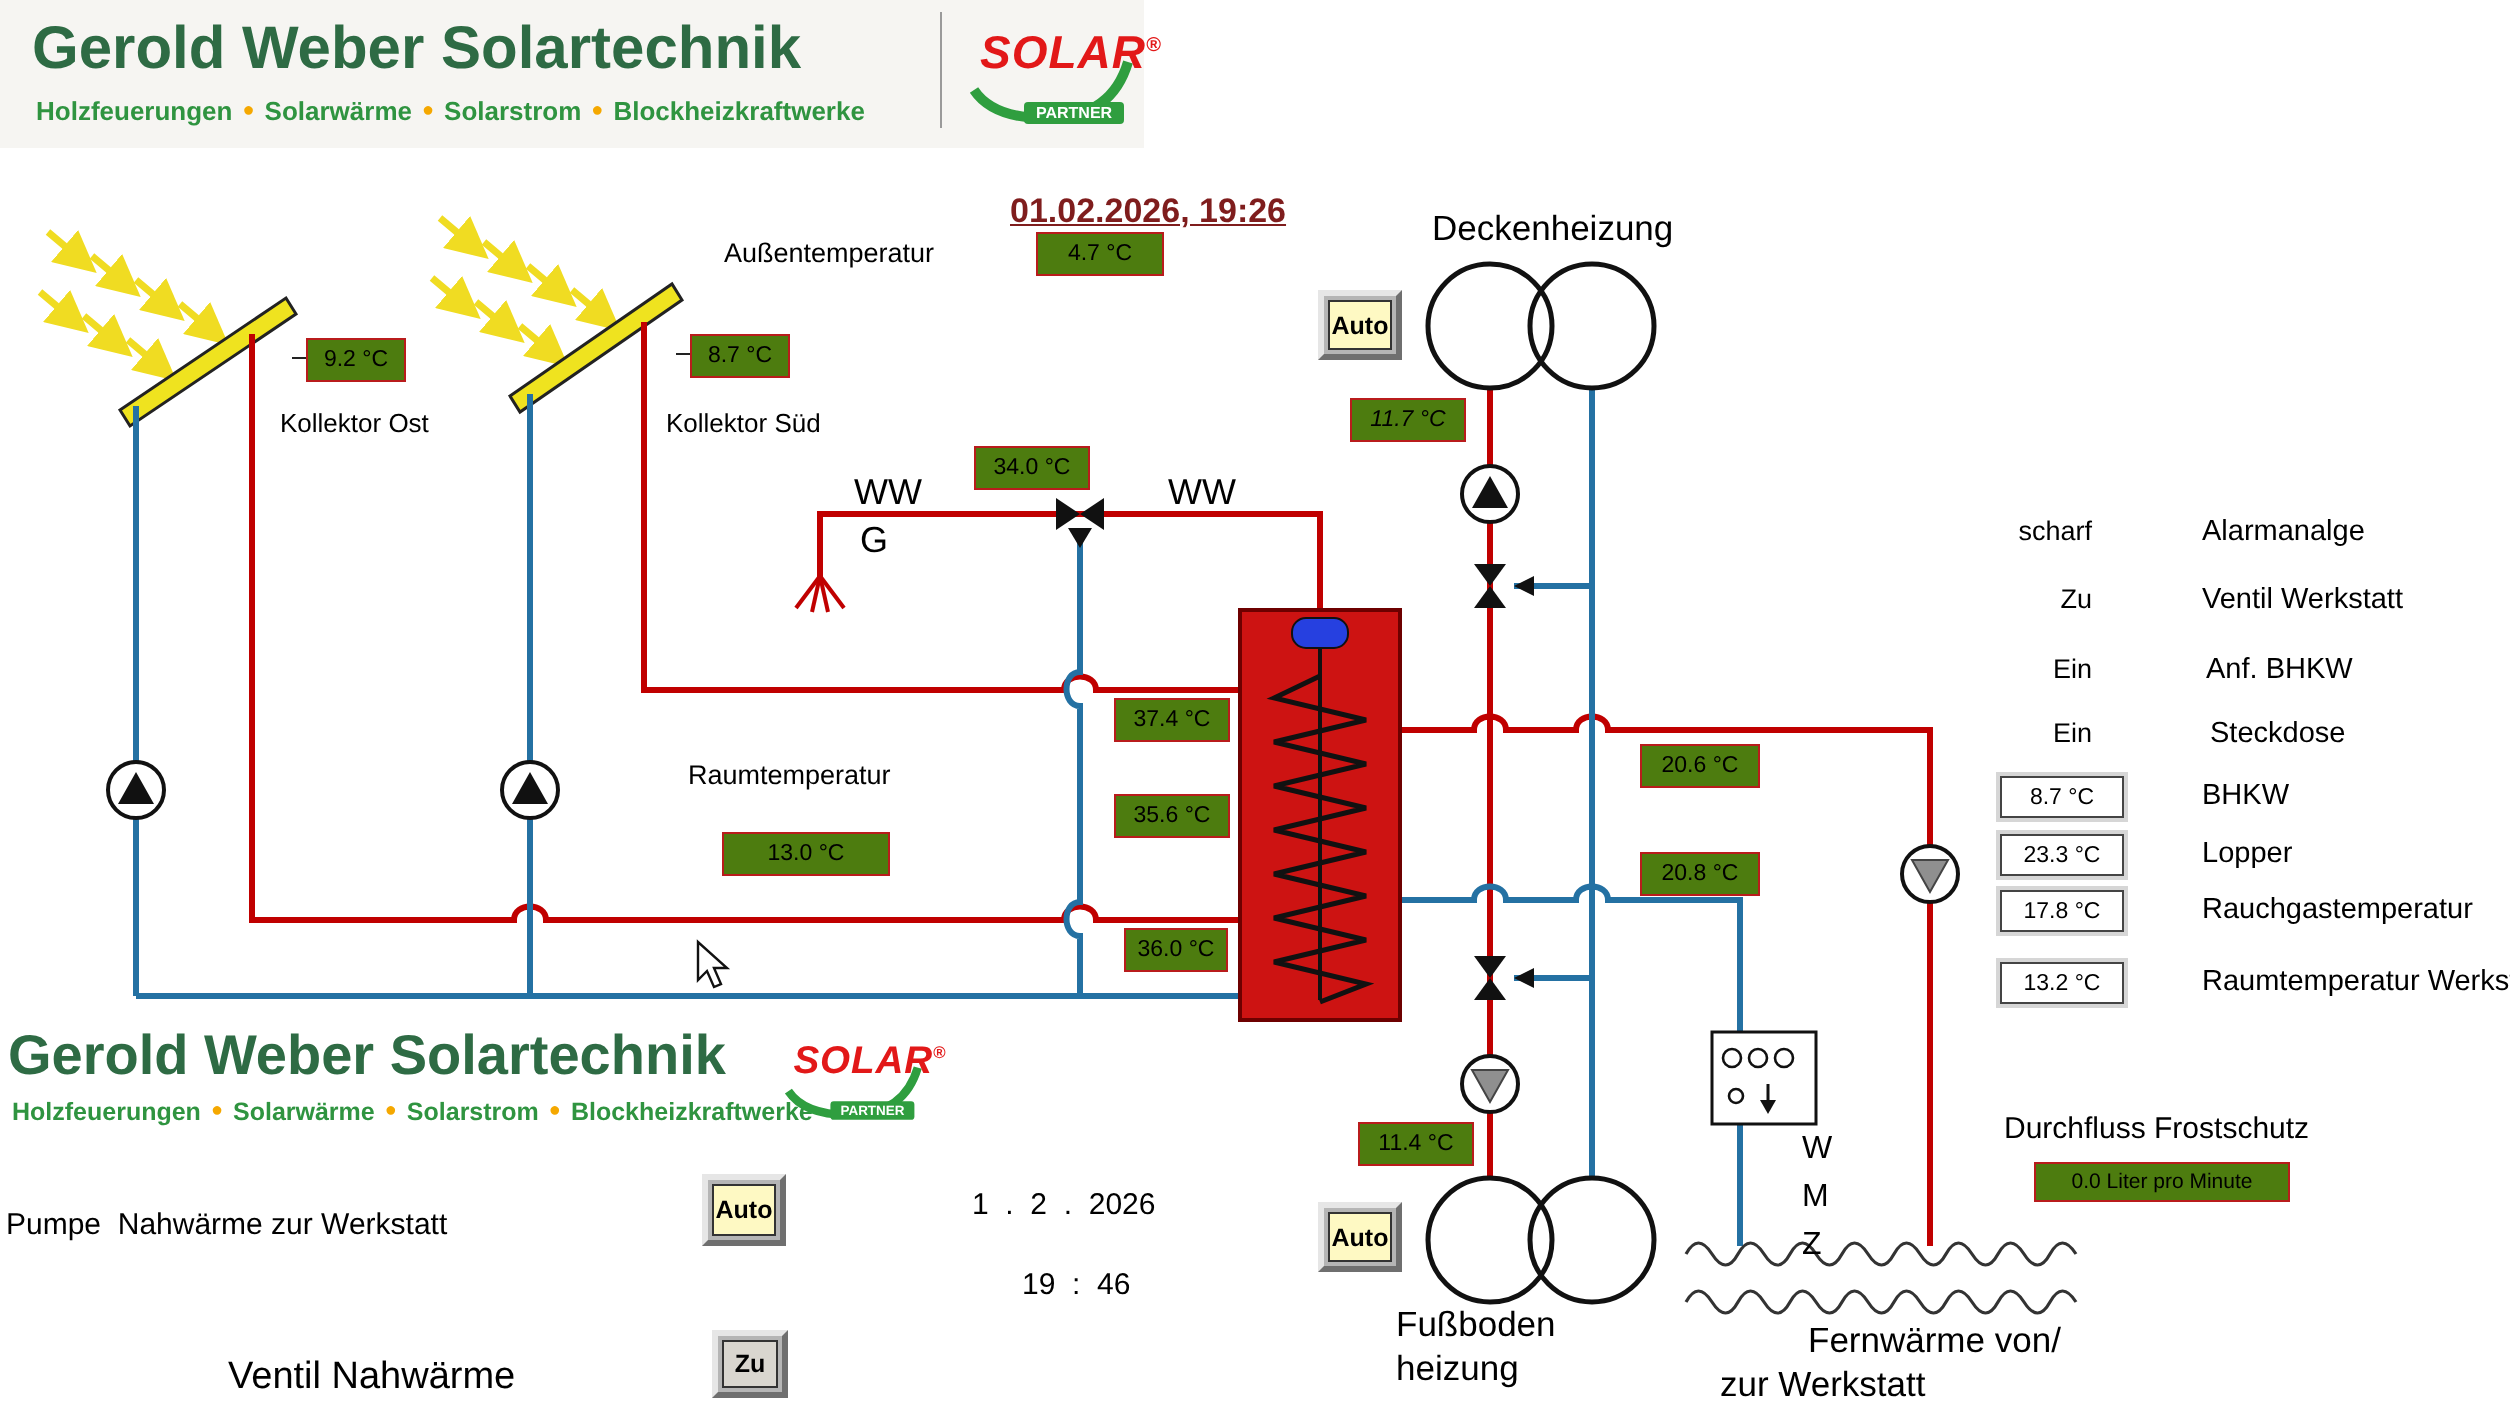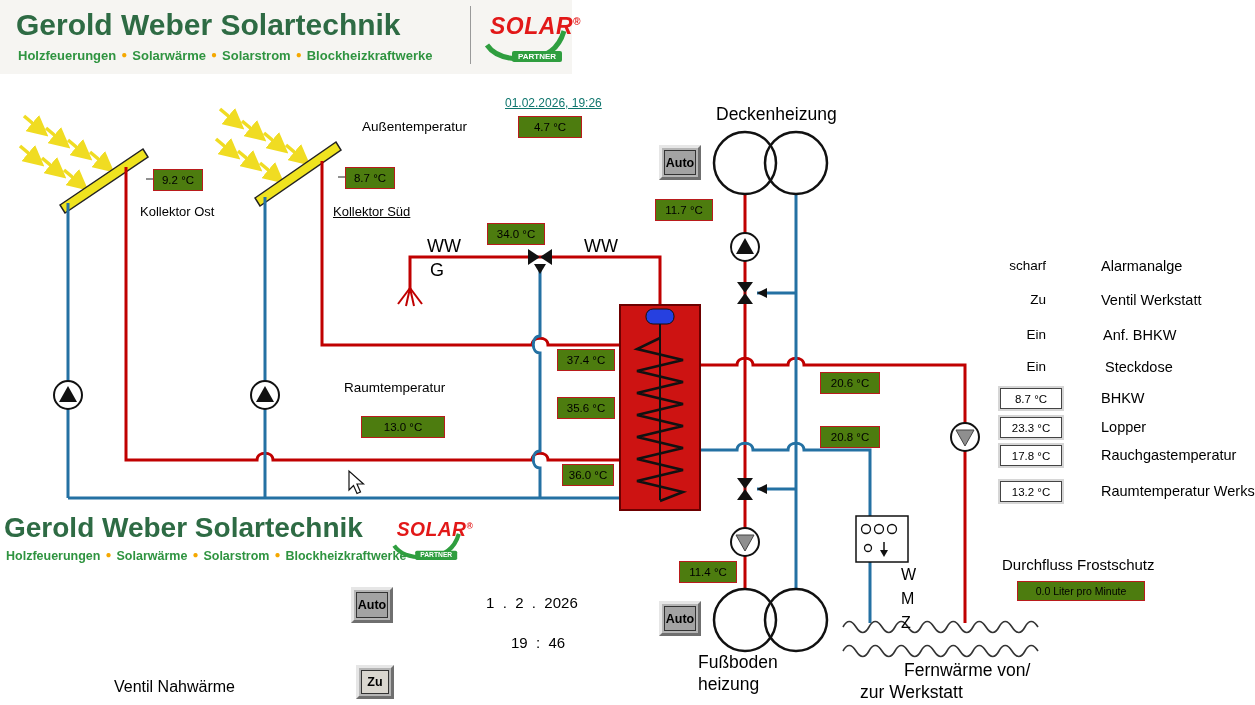--- a/index.html
+++ b/index.html
@@ -8,27 +8,27 @@
   .abs{position:absolute;}
   .lbl{position:absolute;white-space:pre;}
   .vbox{position:absolute;background:#4d7c0f;border:1px solid #b91c1c;height:20px;
         display:flex;align-items:center;justify-content:center;font-size:11.5px;white-space:nowrap;}
   .vbox2{position:absolute;background:#fff;border:1px solid #444;height:19px;box-shadow:0 0 0 2px #d6d6d6;
         display:flex;align-items:center;justify-content:center;font-size:11.5px;white-space:nowrap;}
   .btn3d{position:absolute;border:3px solid;border-color:#e6e6e6 #6f6f6f #6f6f6f #e6e6e6;
         background:#b5b5b5;padding:2px;box-sizing:border-box;cursor:pointer;}
   .btn-face{width:100%;height:100%;display:flex;align-items:center;justify-content:center;
         font-weight:bold;font-size:12.5px;border:1px solid #333;box-sizing:border-box;}
-  .face-green{background:#a3a3a3;}
+  .face-green{background:#fef9c3;}
   .face-gray{background:#d9d6cf;}
   .brand-title{position:absolute;font-weight:bold;font-size:30px;color:#2e6b44;letter-spacing:0;white-space:nowrap;}
   .brand-title.small{font-size:28px;}
   .tagline{position:absolute;font-size:13px;font-weight:bold;color:#2f9440;white-space:nowrap;}
   .tagline .dot{color:#f5a800;font-size:10px;padding:0 5px;vertical-align:2px;}
-  .datetime{position:absolute;color:#0f766e;font-weight:normal;font-size:12px;text-decoration:underline;white-space:nowrap;}
+  .datetime{position:absolute;color:#7f1d1d;font-weight:bold;font-size:17px;text-decoration:underline;white-space:nowrap;}
   .solar-logo{position:absolute;width:86px;height:64px;}
   .solar-logo .solar-word{position:absolute;left:8px;top:8px;color:#e21818;font-weight:bold;
         font-style:italic;font-size:23px;letter-spacing:.5px;white-space:nowrap;}
   .solar-logo .solar-word sup{font-size:10px;}
   .solar-logo .partner-pill{position:absolute;left:30px;top:46px;background:#2f9e3f;color:#fff;
         font-size:8px;font-weight:bold;padding:1px 6px;border-radius:2px;}
   .big{font-size:17.5px;}
   .stateval{position:absolute;font-size:13.5px;width:48px;text-align:right;white-space:nowrap;}
   .statelbl{position:absolute;font-size:14.5px;white-space:nowrap;}
 </style>
@@ -182,32 +182,32 @@
   </div>
 
   <div class="datetime" style="left:505px;top:96px;">01.02.2026, 19:26</div>
 
   <div class="lbl" style="left:362px;top:119px;font-size:13.5px;">Außentemperatur</div>
   <div class="vbox" style="left:518px;top:116px;width:62px;">4.7 °C</div>
 
   <div class="vbox" style="left:153px;top:169px;width:48px;">9.2 °C</div>
   <div class="lbl" style="left:140px;top:204px;font-size:13px;text-align:right;">Kollektor Ost</div>
   <div class="vbox" style="left:345px;top:167px;width:48px;">8.7 °C</div>
-  <div class="lbl" style="left:333px;top:204px;font-size:13px;text-decoration:underline;">Kollektor Süd</div>
+  <div class="lbl" style="left:333px;top:204px;font-size:13px;">Kollektor Süd</div>
 
   <div class="lbl" style="left:427px;top:236px;font-size:18px;">WW</div>
   <div class="lbl" style="left:430px;top:260px;font-size:18px;">G</div>
   <div class="lbl" style="left:584px;top:236px;font-size:18px;">WW</div>
   <div class="vbox" style="left:487px;top:223px;width:56px;">34.0 °C</div>
 
   <div class="lbl big" style="left:716px;top:104px;">Deckenheizung</div>
   <div class="btn3d" style="left:659px;top:145px;width:42px;height:35px;">
     <div class="btn-face face-green">Auto</div>
   </div>
-  <div class="vbox" style="left:655px;top:199px;width:56px;">11.7 °C</div>
+  <div class="vbox" style="left:675px;top:199px;width:56px;font-style:italic;">11.7 °C</div>
 
   <div class="vbox" style="left:557px;top:349px;width:56px;">37.4 °C</div>
   <div class="vbox" style="left:557px;top:397px;width:56px;">35.6 °C</div>
   <div class="vbox" style="left:562px;top:464px;width:50px;">36.0 °C</div>
 
   <div class="lbl" style="left:344px;top:380px;font-size:13.5px;">Raumtemperatur</div>
   <div class="vbox" style="left:361px;top:416px;width:82px;">13.0 °C</div>
 
   <div class="vbox" style="left:820px;top:372px;width:58px;">20.6 °C</div>
   <div class="vbox" style="left:820px;top:426px;width:58px;">20.8 °C</div>
@@ -252,25 +252,26 @@
     <span>Holzfeuerungen</span><span class="dot">●</span><span>Solarwärme</span><span class="dot">●</span><span>Solarstrom</span><span class="dot">●</span><span>Blockheizkraftwerke</span>
   </div>
   <div class="solar-logo" style="left:390px;top:512px;transform:scale(0.84);transform-origin:top left;">
     <svg width="86" height="64" viewBox="0 0 86 64" style="position:absolute;left:0;top:0;">
       <path d="M5 40 Q15 55 44 54 Q74 53 82 26" stroke="#2f9e3f" stroke-width="5" fill="none"></path>
     </svg>
     <div class="solar-word"><span>SOLAR</span><sup>®</sup></div>
     <div class="partner-pill">PARTNER</div>
   </div>
 
+  <div class="lbl" style="left:3px;top:604px;font-size:15px;">Pumpe  Nahwärme zur Werkstatt</div>
   <div class="btn3d" style="left:351px;top:587px;width:42px;height:36px;">
     <div class="btn-face face-green">Auto</div>
   </div>
 
   <div class="lbl" style="left:486px;top:594px;font-size:15px;">1  .  2  .  2026</div>
   <div class="lbl" style="left:511px;top:634px;font-size:15px;">19  :  46</div>
 
-  <div class="lbl" style="left:114px;top:678px;font-size:16px;">Ventil Nahwärme</div>
+  <div class="lbl" style="left:114px;top:678px;font-size:19px;">Ventil Nahwärme</div>
   <div class="btn3d" style="left:356px;top:665px;width:38px;height:34px;">
     <div class="btn-face face-gray">Zu</div>
   </div>
 
 </div>
 
 </body></html>

